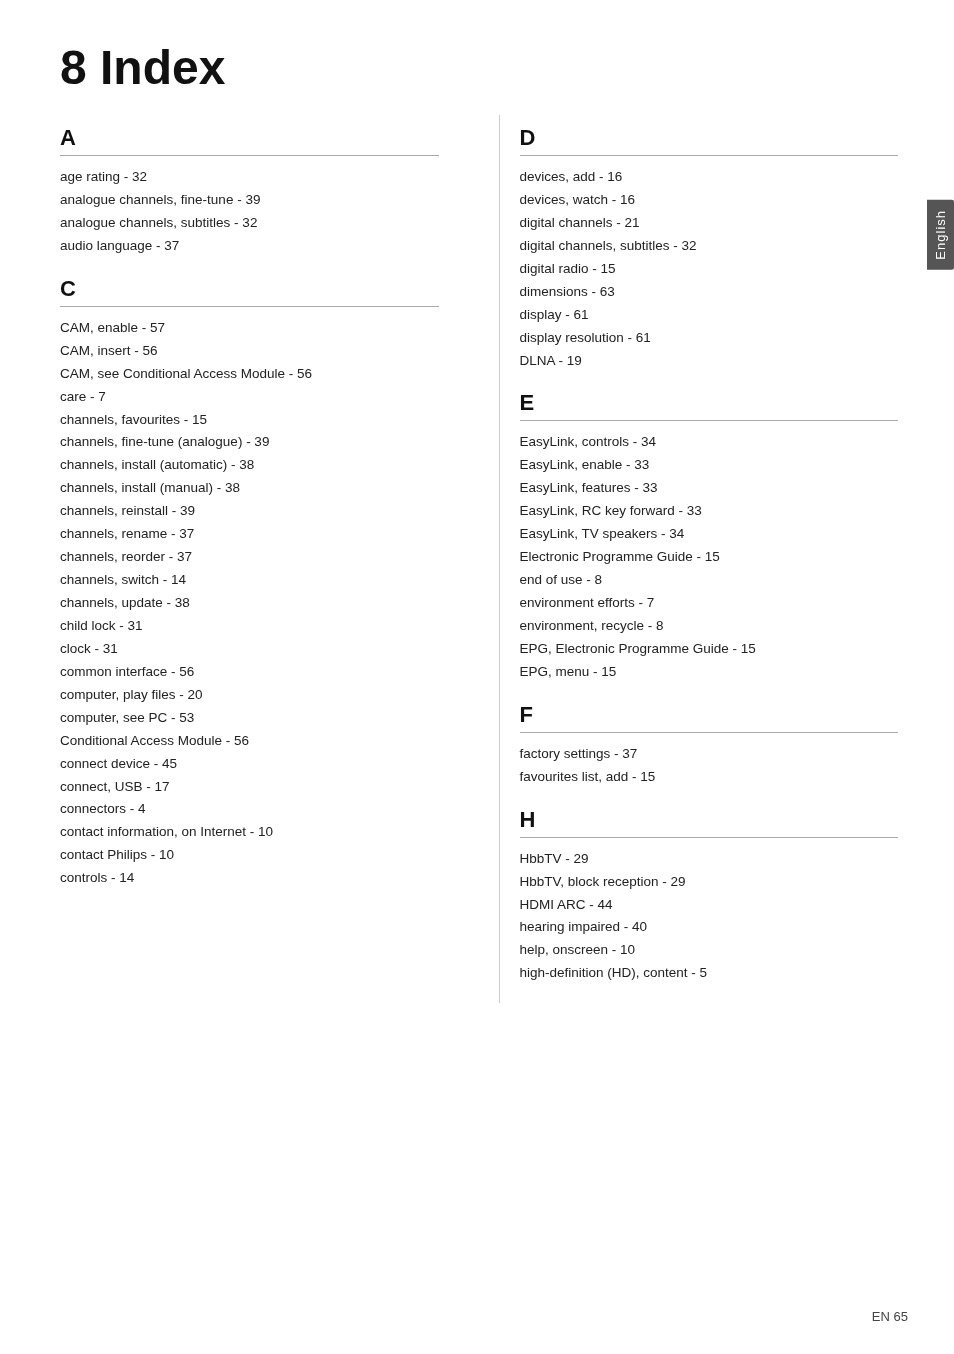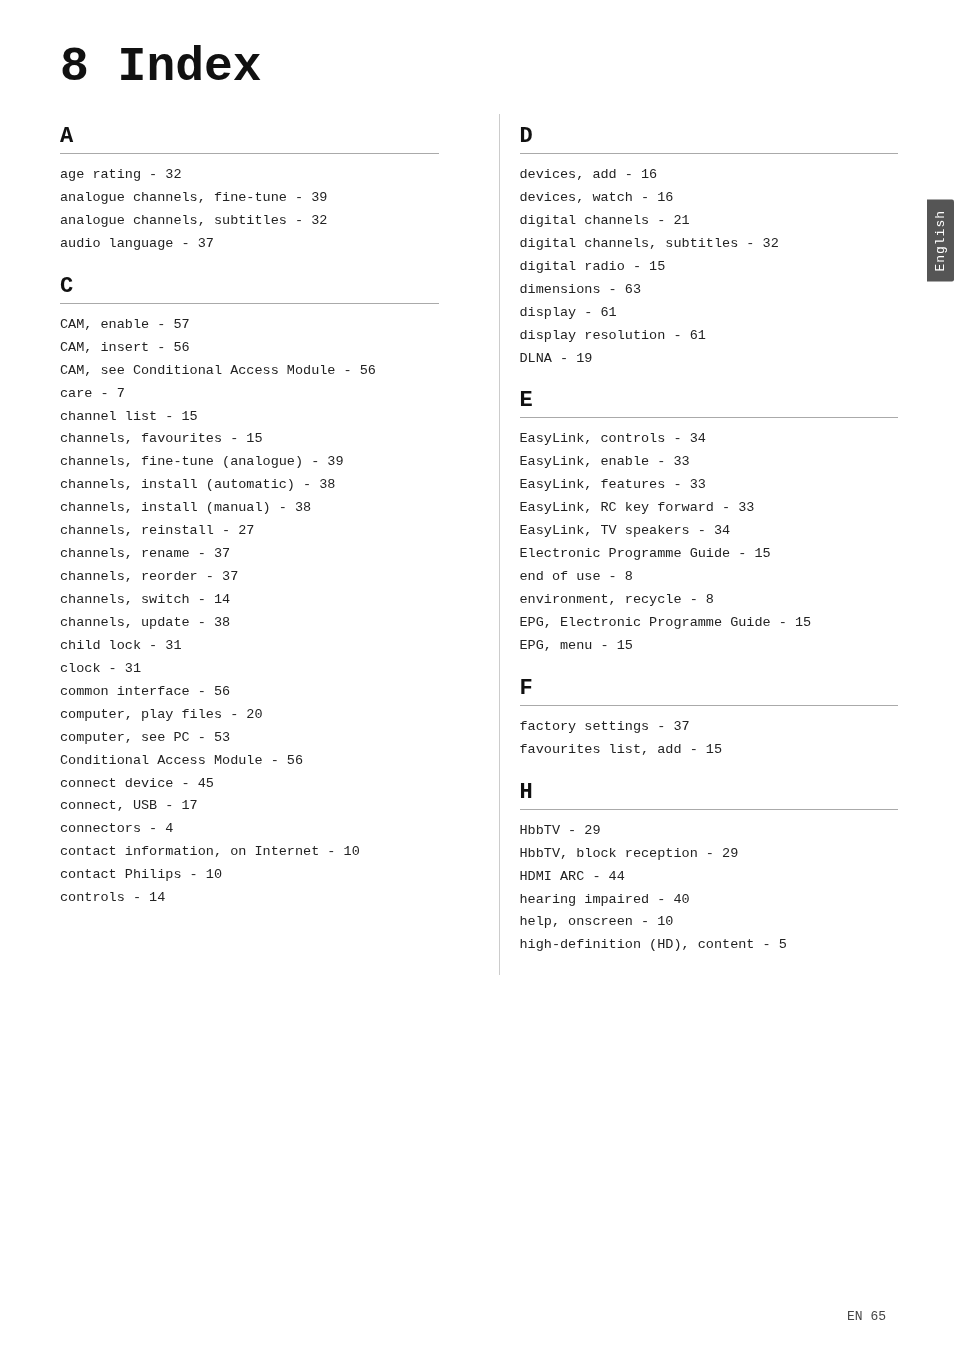--- a/index.html
+++ b/index.html
@@ -12,21 +12,20 @@
       width: 954px;
       min-height: 1354px;
       position: relative;
     }
 
     .page-container {
       width: 954px;
       min-height: 1354px;
       padding: 40px 56px 60px 60px;
       position: relative;
-      font-family: Liberation Mono, monospace;
     }
 
     .page-title {
       font-size: 48px;
       font-weight: bold;
       margin-bottom: 20px;
       color: #111;
     }
 
     .two-col {
@@ -78,21 +77,21 @@
       color: #fff;
       padding: 10px 6px;
       font-size: 13px;
       letter-spacing: 1px;
       border-radius: 2px 0 0 2px;
     }
 
     .footer-bar {
       position: absolute;
       bottom: 30px;
-      right: 68px;
+      right: 46px;
       font-size: 13px;
       color: #444;
     }
   </style>
 </head>
 <body>
 
 <div class="page-container">
 
   <h1 class="page-title">8  Index</h1>
@@ -106,26 +105,25 @@
           <li>analogue channels, fine-tune - 39</li>
           <li>analogue channels, subtitles - 32</li>
           <li>audio language - 37</li>
         </ul>
         <div class="section-header">C</div>
         <ul class="index-list">
           <li>CAM, enable - 57</li>
           <li>CAM, insert - 56</li>
           <li>CAM, see Conditional Access Module - 56</li>
           <li>care - 7</li>
-          <li>channel list - 15</li>
           <li>channels, favourites - 15</li>
           <li>channels, fine-tune (analogue) - 39</li>
           <li>channels, install (automatic) - 38</li>
           <li>channels, install (manual) - 38</li>
-          <li>channels, reinstall - 27</li>
+          <li>channels, reinstall - 39</li>
           <li>channels, rename - 37</li>
           <li>channels, reorder - 37</li>
           <li>channels, switch - 14</li>
           <li>channels, update - 38</li>
           <li>child lock - 31</li>
           <li>clock - 31</li>
           <li>common interface - 56</li>
           <li>computer, play files - 20</li>
           <li>computer, see PC - 53</li>
           <li>Conditional Access Module - 56</li>
@@ -153,20 +151,21 @@
         </ul>
         <div class="section-header">E</div>
         <ul class="index-list">
           <li>EasyLink, controls - 34</li>
           <li>EasyLink, enable - 33</li>
           <li>EasyLink, features - 33</li>
           <li>EasyLink, RC key forward - 33</li>
           <li>EasyLink, TV speakers - 34</li>
           <li>Electronic Programme Guide - 15</li>
           <li>end of use - 8</li>
+          <li>environment efforts - 7</li>
           <li>environment, recycle - 8</li>
           <li>EPG, Electronic Programme Guide - 15</li>
           <li>EPG, menu - 15</li>
         </ul>
         <div class="section-header">F</div>
         <ul class="index-list">
           <li>factory settings - 37</li>
           <li>favourites list, add - 15</li>
         </ul>
         <div class="section-header">H</div>

